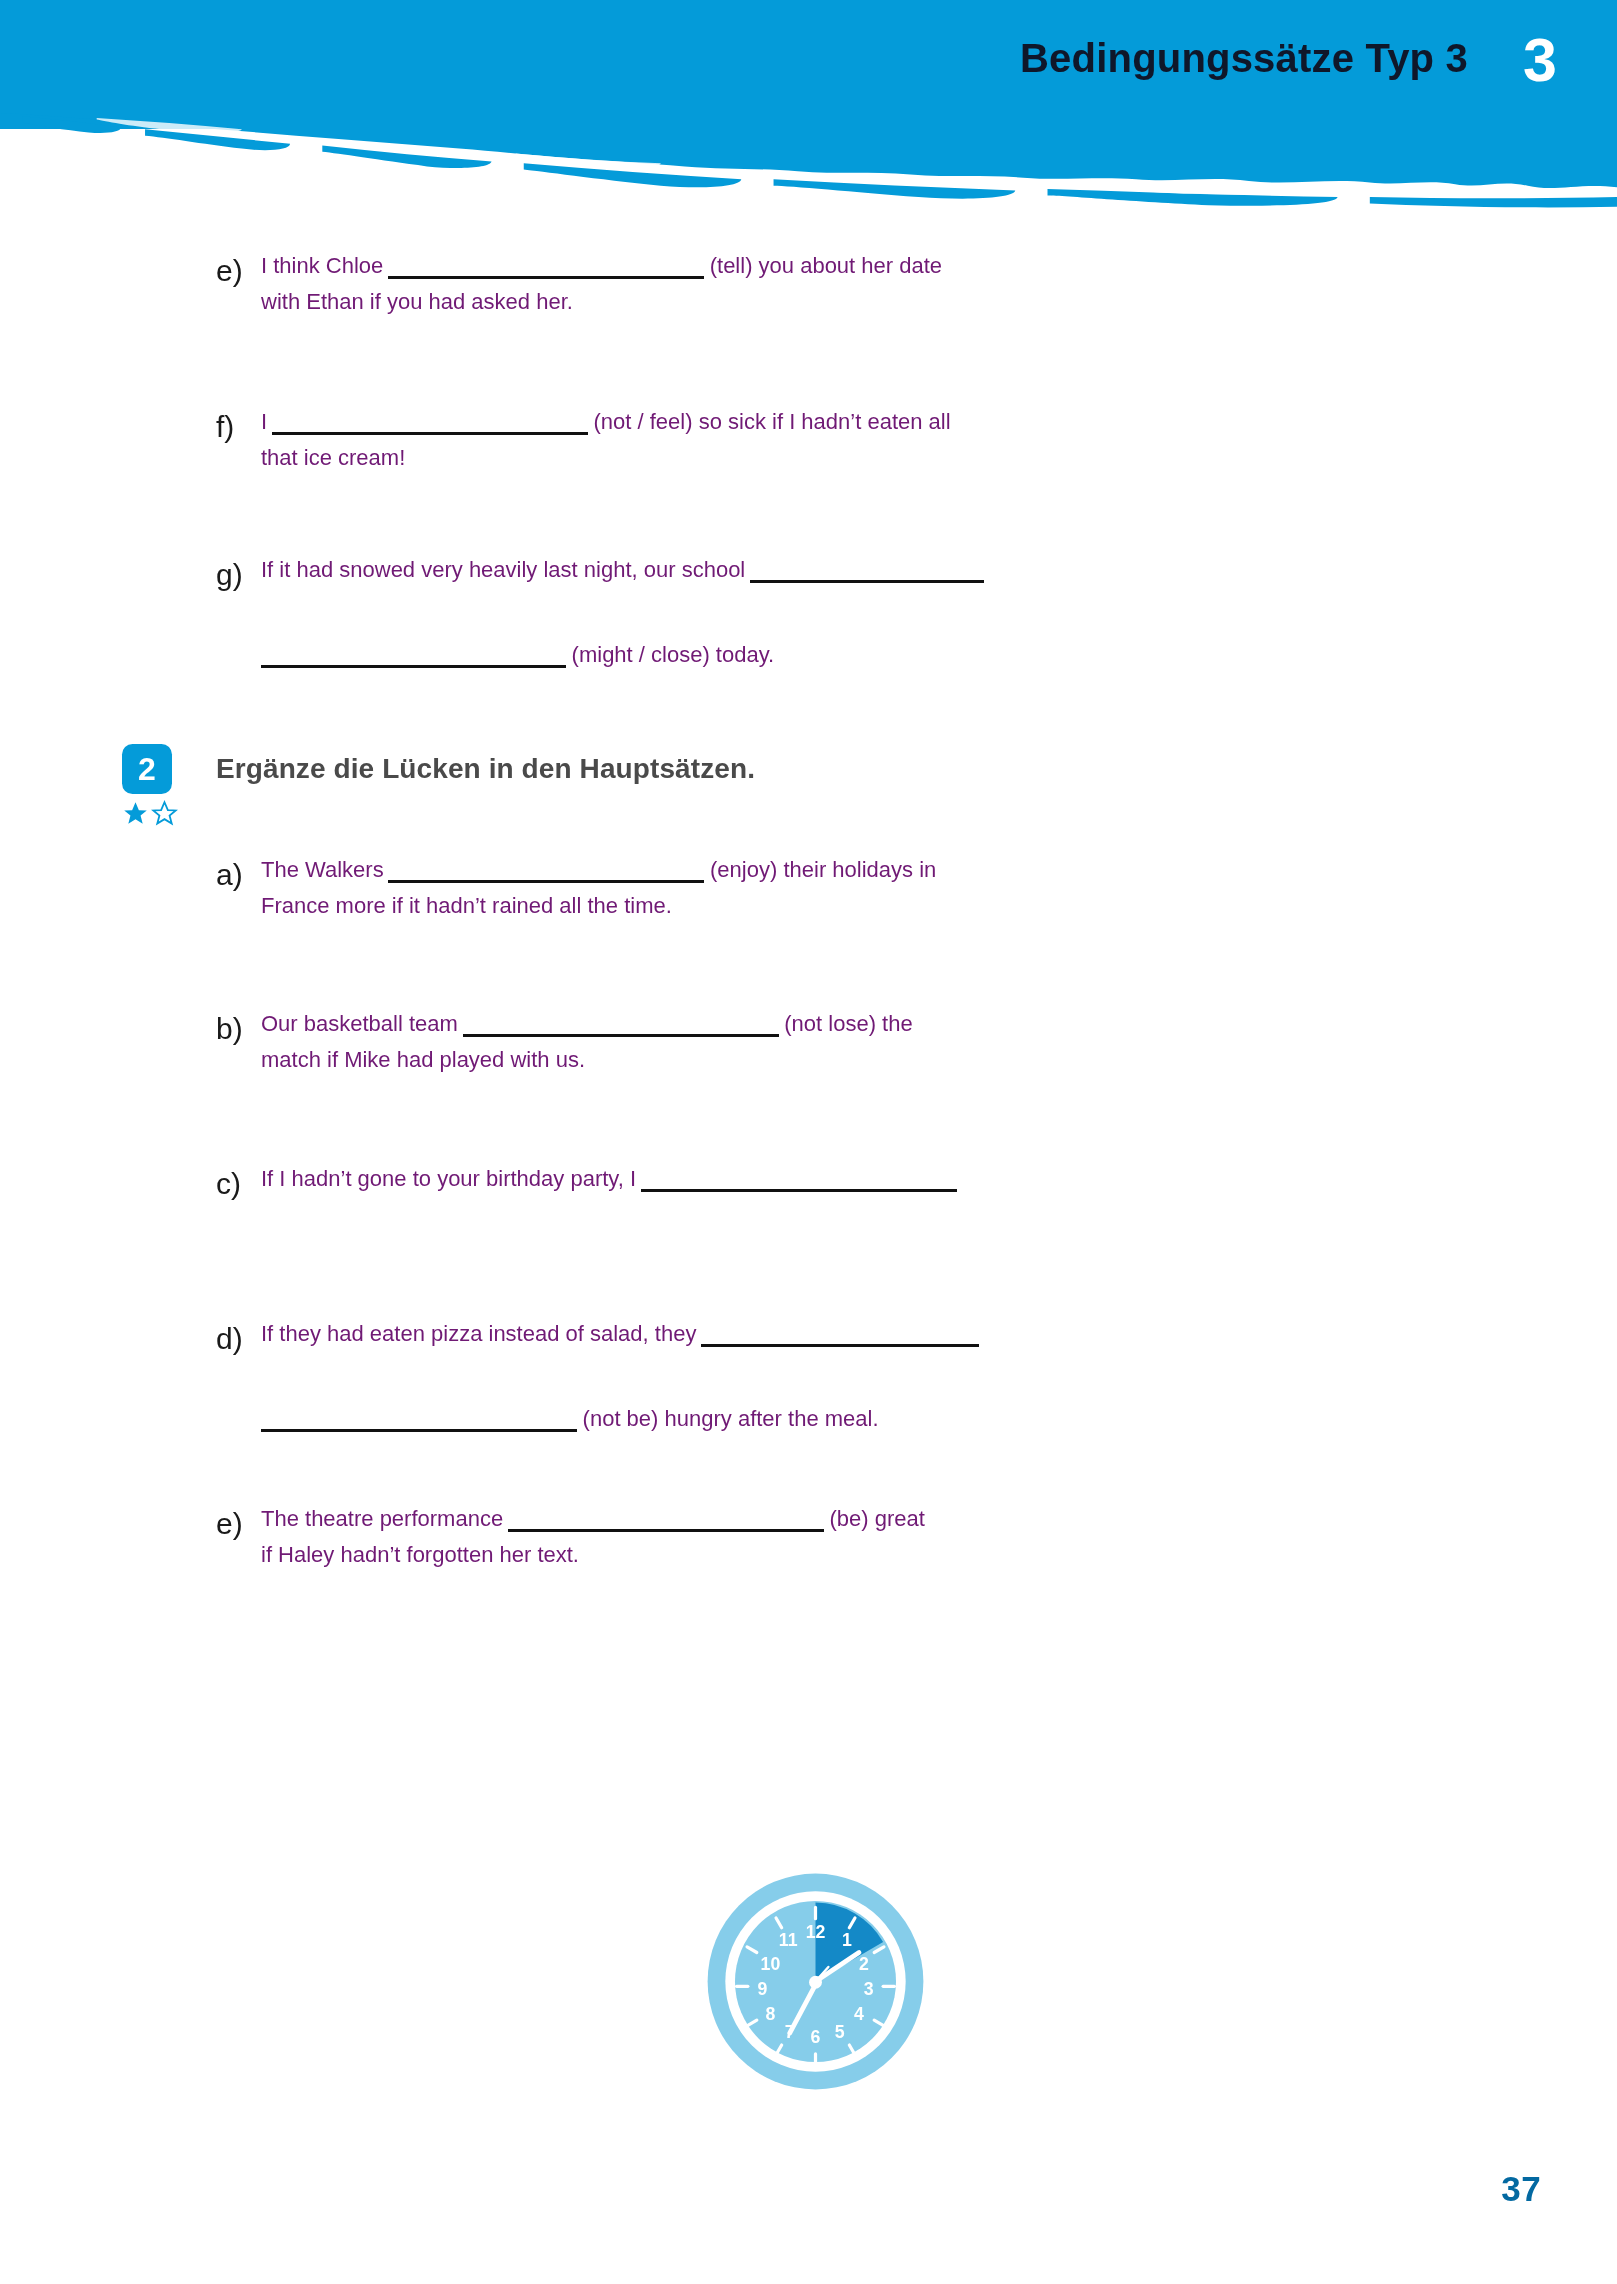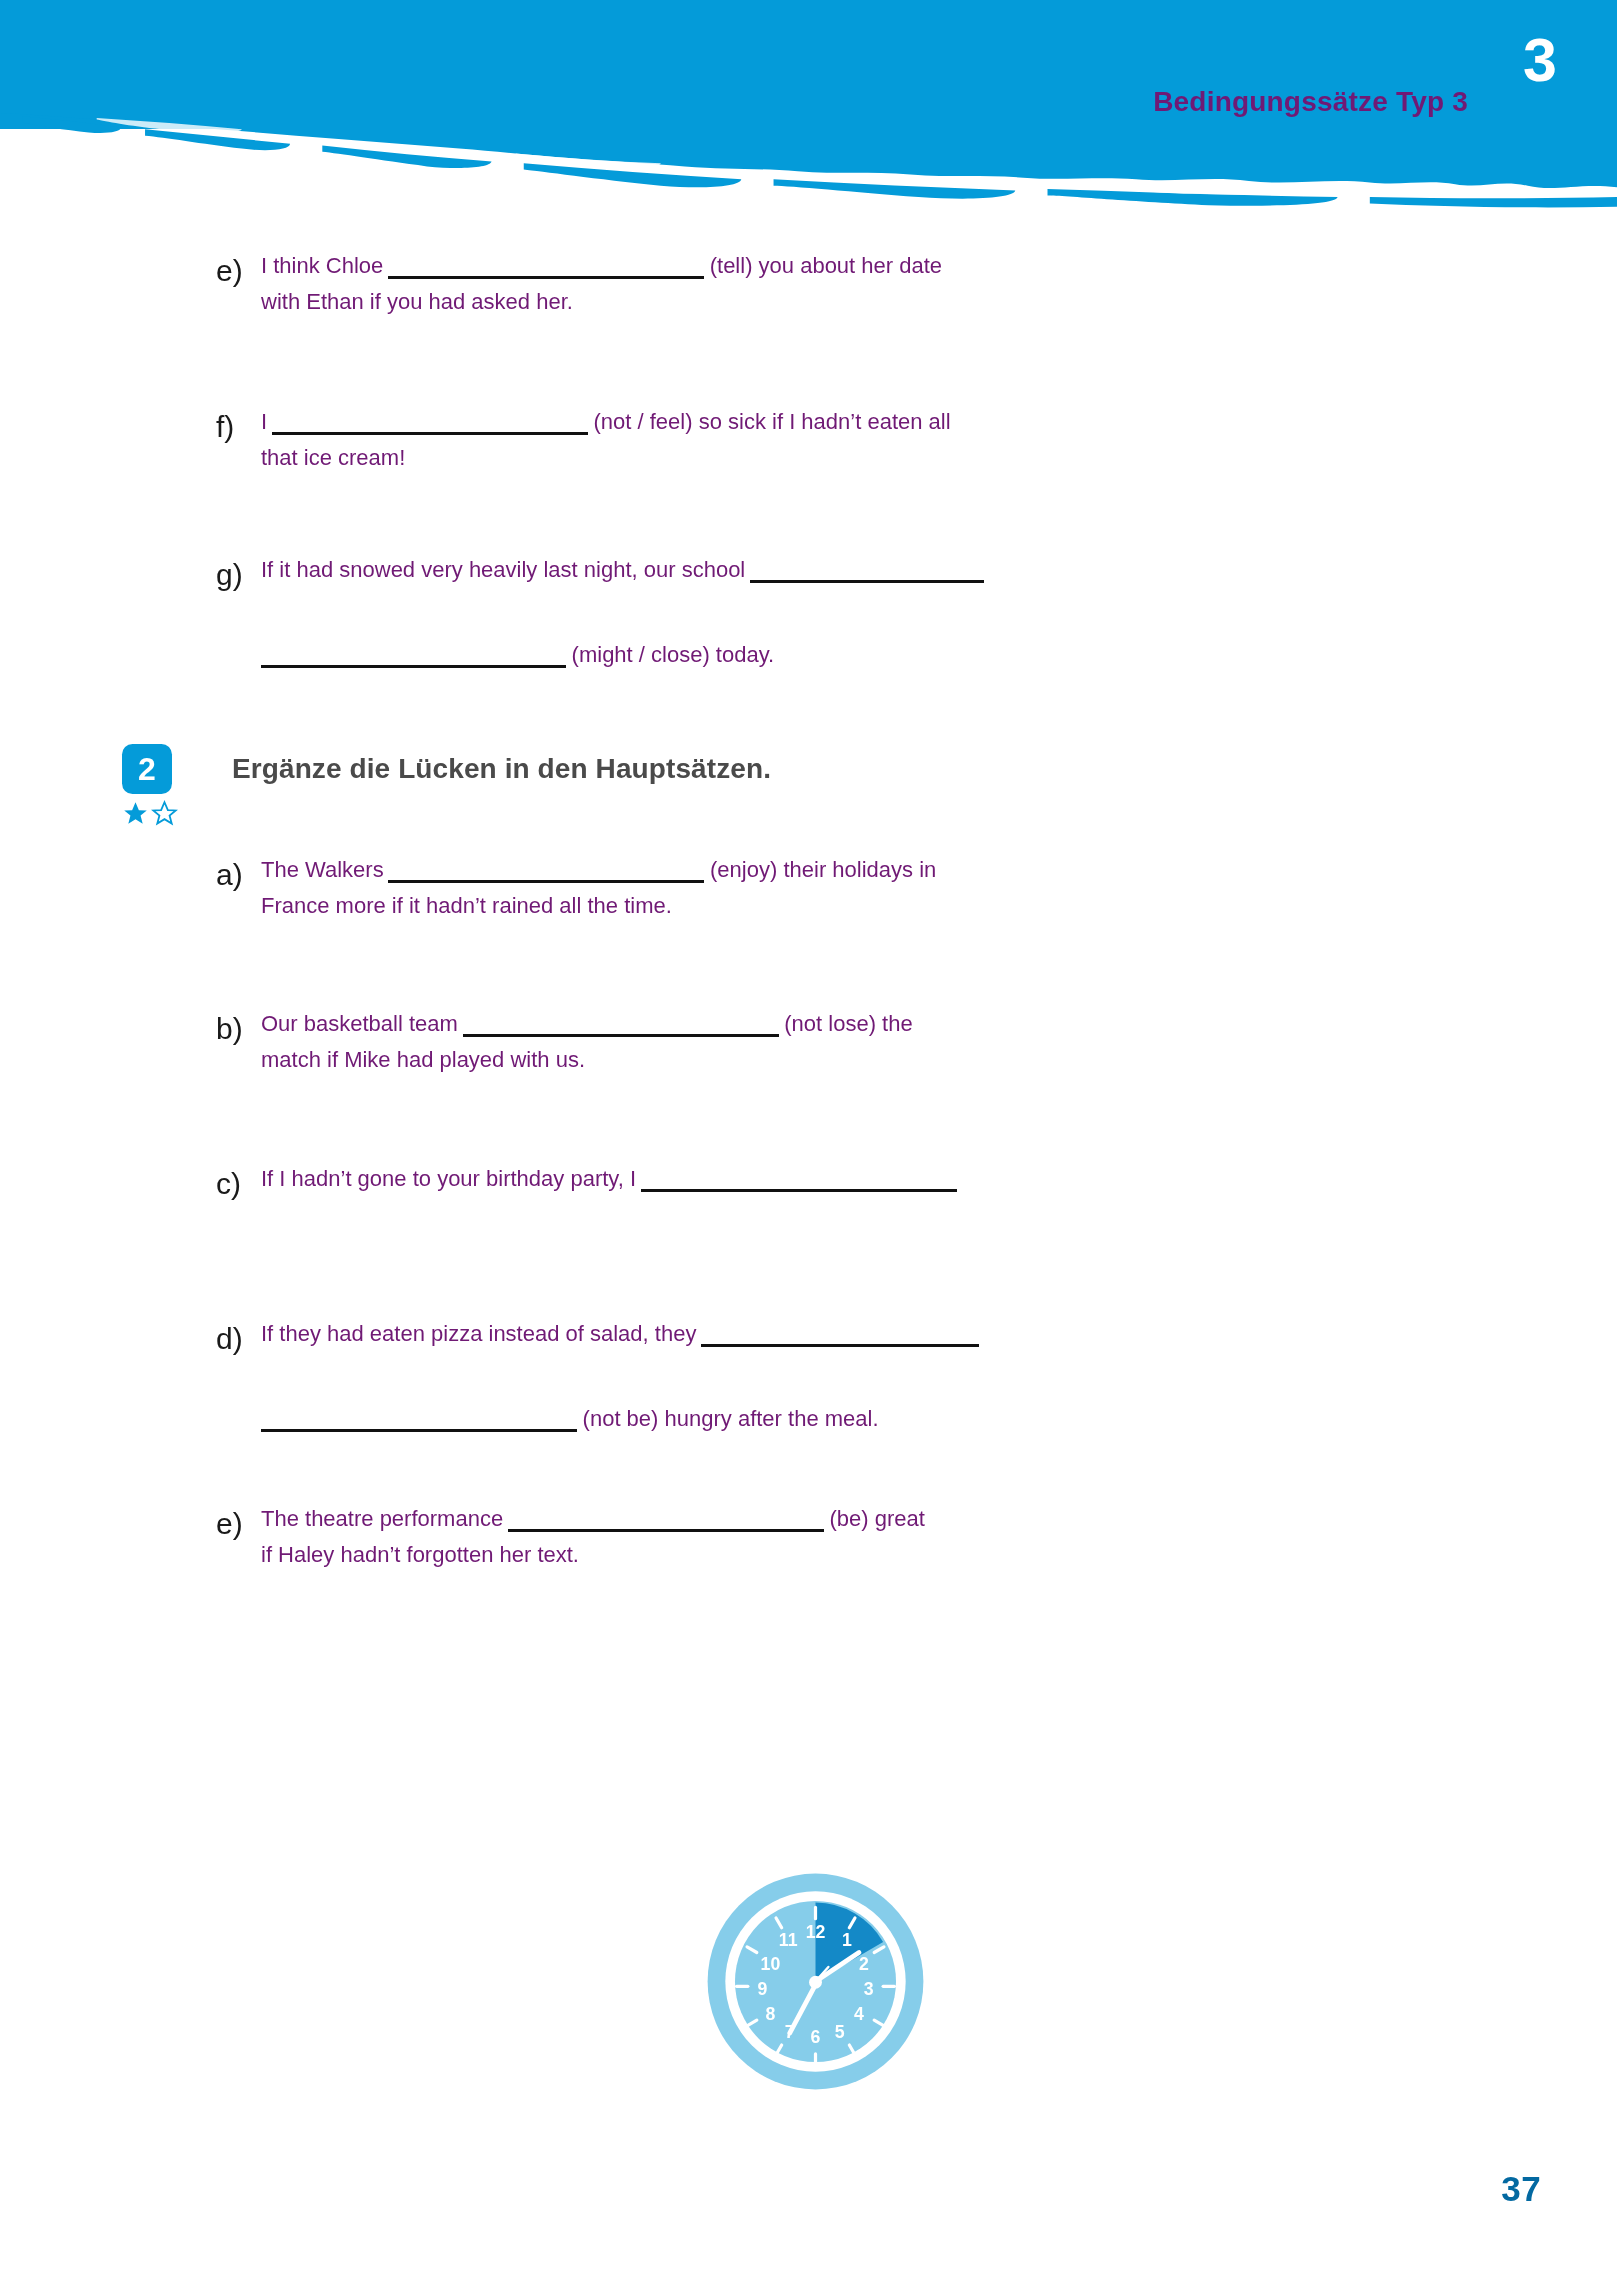--- a/index.html
+++ b/index.html
@@ -31,26 +31,25 @@
     top: 105px;
     width: 1618px;
     height: 105px;
     pointer-events: none;
   }
   .header-title {
     position: absolute;
     right: 150px;
     top: 58px;
     transform: translateY(-50%);
-    color: #701a75;
-    font-size: 28px;
+    color: #0f172a;
+    font-size: 40px;
     font-weight: bold;
     letter-spacing: 0.2px;
     white-space: nowrap;
-    margin-top: 44px;
   }
   .header-chapter {
     position: absolute;
     right: 61px;
     top: 60px;
     transform: translateY(-50%);
     color: #ffffff;
     font-size: 61px;
     font-weight: bold;
     line-height: 1;
@@ -120,21 +119,21 @@
     line-height: 1;
   }
   .task-stars {
     margin-top: 5.6px;
     display: flex;
     gap: 2.4px;
     align-items: center;
   }
   .task-heading {
     position: absolute;
-    left: 232px;
+    left: 216px;
     top: 753px;
     font-size: 28px;
     font-weight: bold;
     color: #4a4a4a;
     letter-spacing: 0.1px;
     white-space: nowrap;
   }
 
   
   .clock-wrap {

